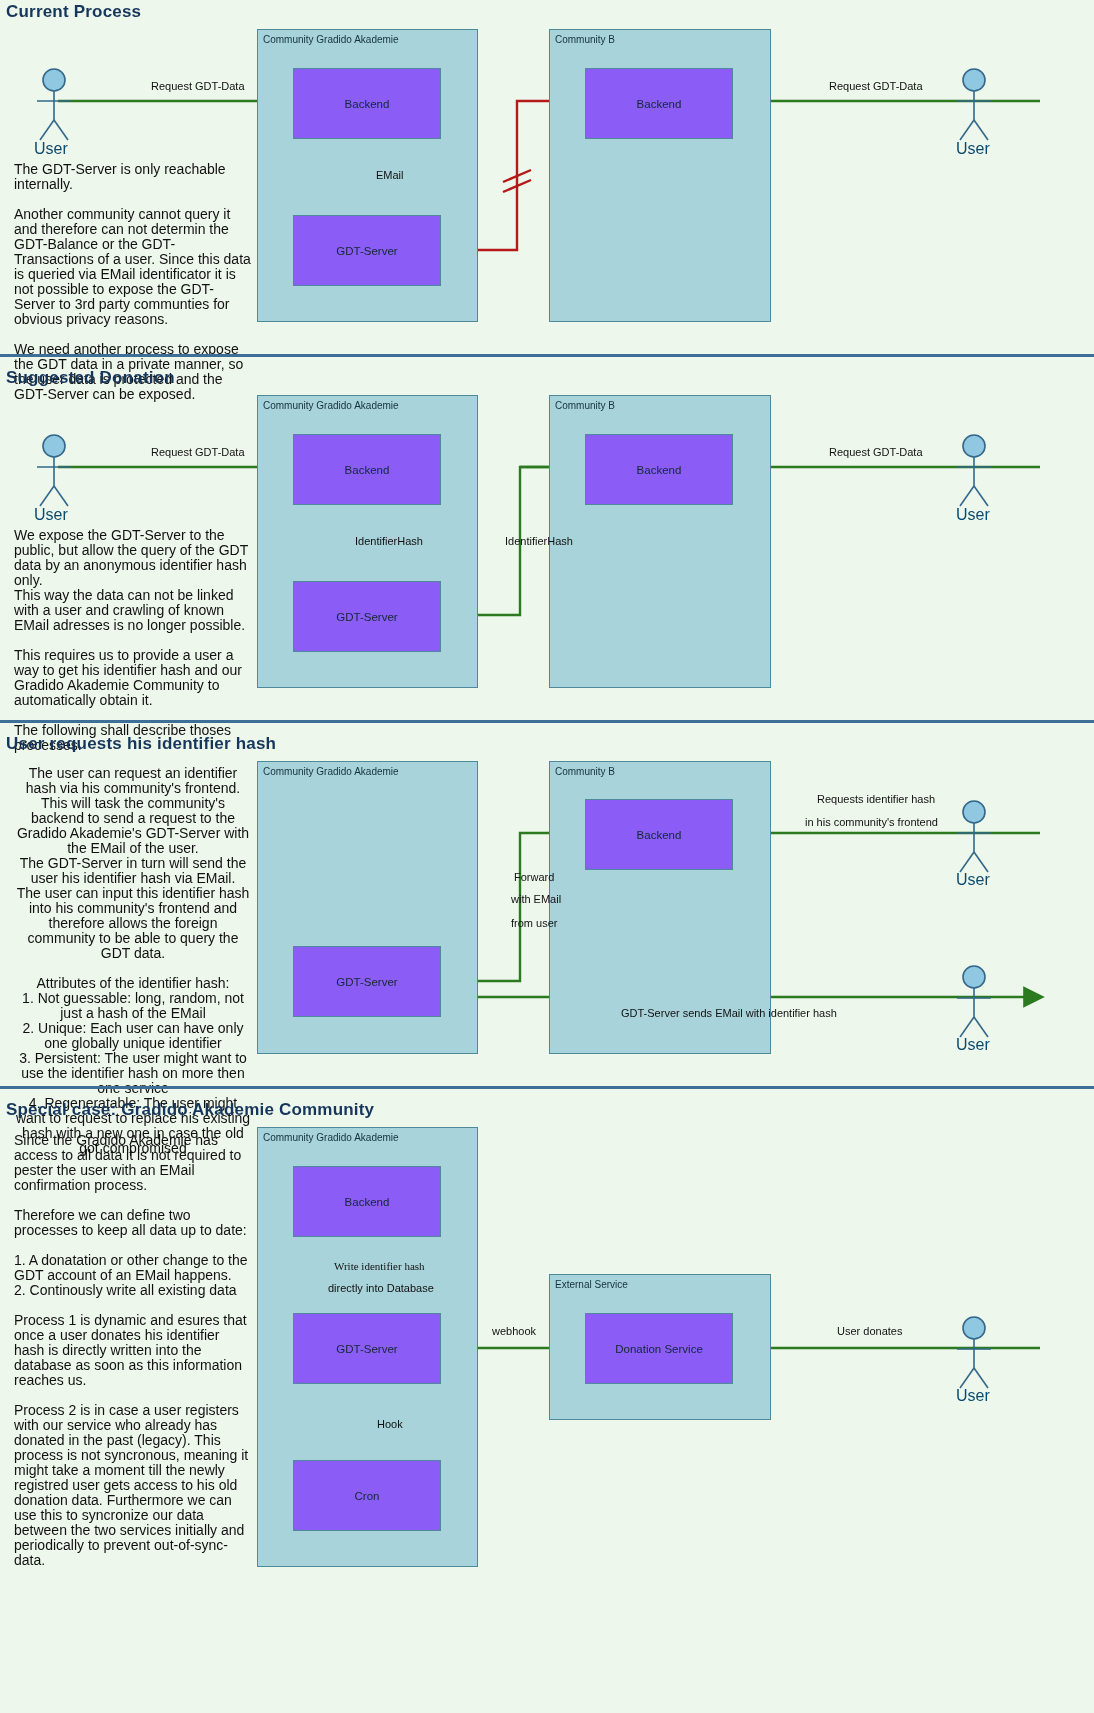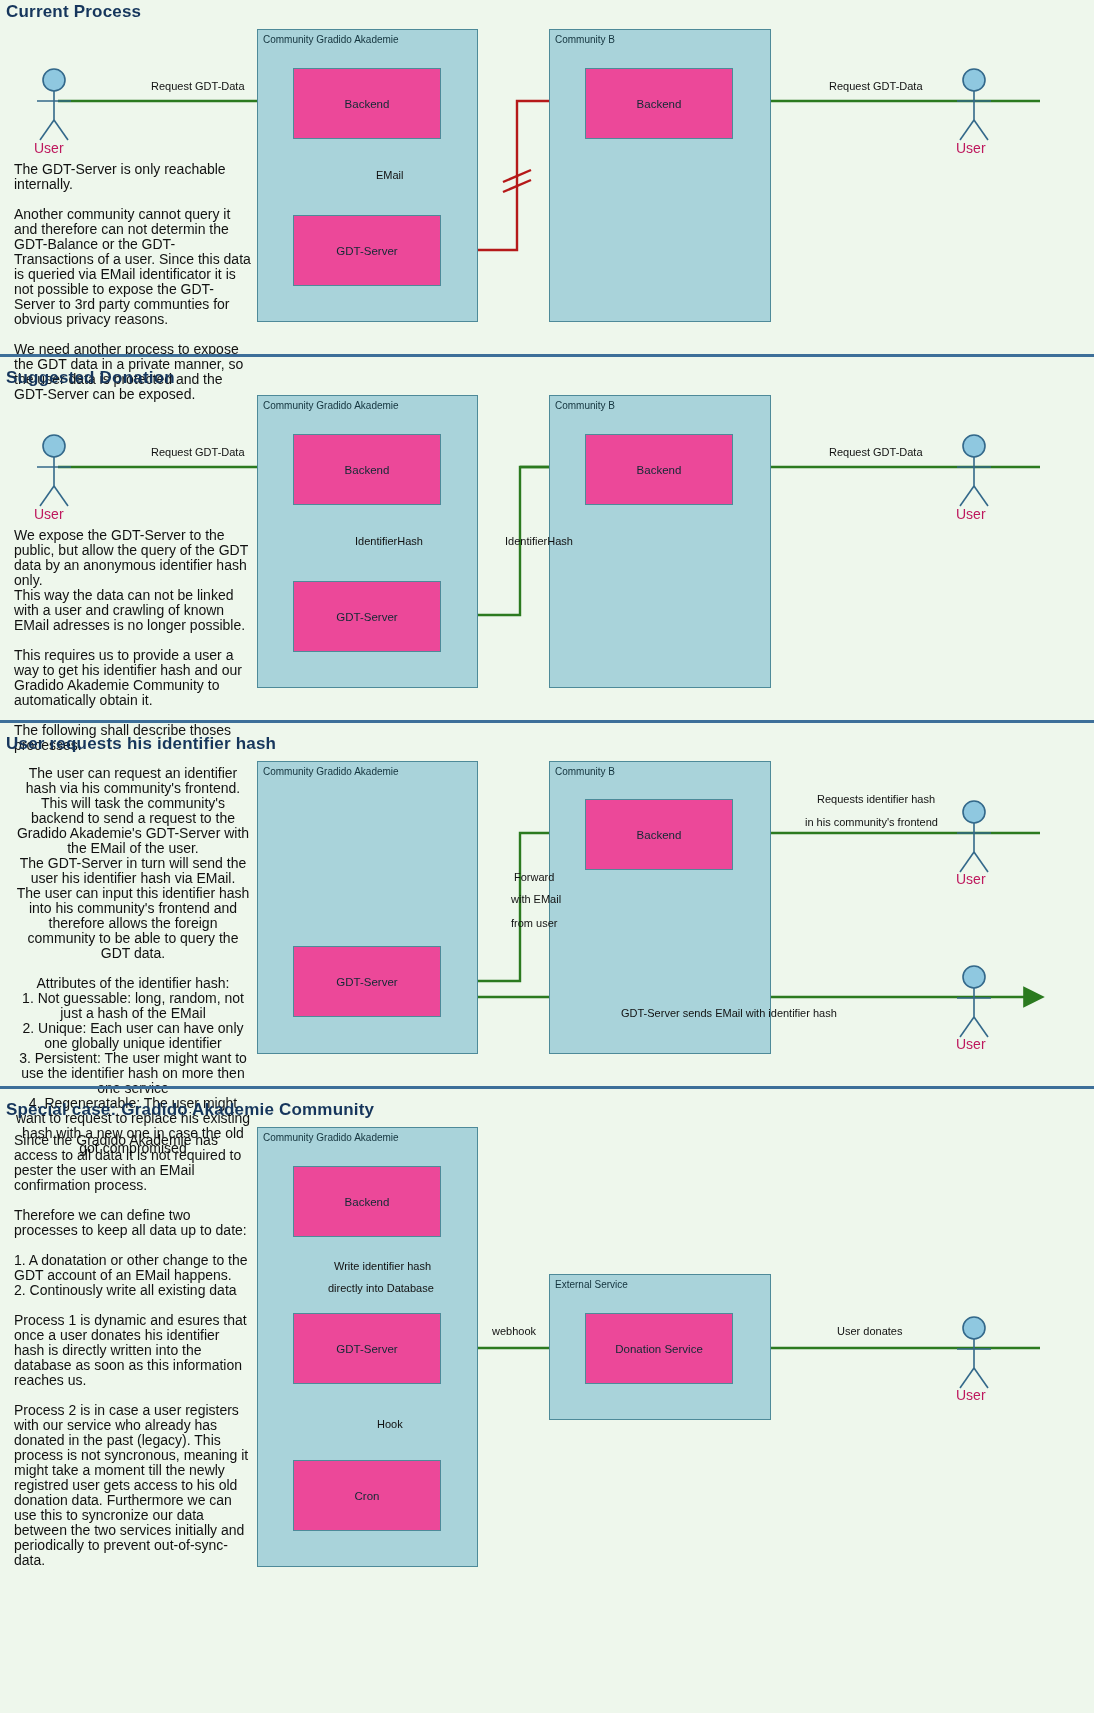--- a/index.html
+++ b/index.html
@@ -35,21 +35,21 @@
     box-sizing:border-box;
   }
   .community .clabel{
     position:absolute;
     top:4px;left:5px;
     font-size:10px;
     color:#13333d;
   }
   .node{
     position:absolute;
-    background:#ec4899;
+    background:#8b5cf6;
     border:1px solid #4e8a99;
     box-sizing:border-box;
     display:flex;
     align-items:center;
     justify-content:center;
     font-size:11.5px;
     color:#102a33;
   }
 
   
@@ -66,22 +66,22 @@
   .body-text{
     position:absolute;
     font-size:14px;
     line-height:15px;
     color:#111;
     white-space:pre-line;
     width:238px;
   }
   .user-label{
     position:absolute;
-    font-size:14px;
-    color:#be185d;
+    font-size:16px;
+    color:#0c4a6e;
   }
 </style>
 </head>
 <body>
 
 <div class="page">
 
   <svg class="overlay" viewBox="0 0 1094 1713">
     <defs>
       <marker id="agreen" markerWidth="9" markerHeight="9" refX="7" refY="4.5" orient="auto">
@@ -273,21 +273,21 @@
     <span class="clabel">Community Gradido Akademie</span>
   </div>
   <div class="community" style="left:549px;top:1274px;width:222px;height:146px;">
     <span class="clabel">External Service</span>
   </div>
   <div class="node" style="left:293px;top:1166px;width:148px;height:71px;">Backend</div>
   <div class="node" style="left:293px;top:1313px;width:148px;height:71px;">GDT-Server</div>
   <div class="node" style="left:585px;top:1313px;width:148px;height:71px;">Donation Service</div>
   <div class="node" style="left:293px;top:1460px;width:148px;height:71px;">Cron</div>
 
-  <div class="arrow-label" style="left:310px;top:1260px;">Write identifier hash</div>
+  <div class="arrow-label" style="left:310px;top:1260px;font-family:Liberation Serif, serif;">Write identifier hash</div>
   <div class="arrow-label" style="left:304px;top:1282px;">directly into Database</div>
   <div class="arrow-label" style="left:353px;top:1418px;">Hook</div>
   <div class="arrow-label" style="left:468px;top:1325px;">webhook</div>
   <div class="arrow-label" style="left:813px;top:1325px;">User donates</div>
 
   <svg style="position:absolute;left:952px;top:1316px;width:50px;height:76px;" viewBox="0 0 50 76">
     <circle cx="22" cy="12" r="11" fill="#8fc8e0" stroke="#33688a" stroke-width="1.6"></circle>
     <line x1="22" y1="23" x2="22" y2="52" stroke="#33688a" stroke-width="1.6"></line>
     <line x1="5" y1="33" x2="39" y2="33" stroke="#33688a" stroke-width="1.6"></line>
     <line x1="22" y1="52" x2="8" y2="72" stroke="#33688a" stroke-width="1.6"></line>

